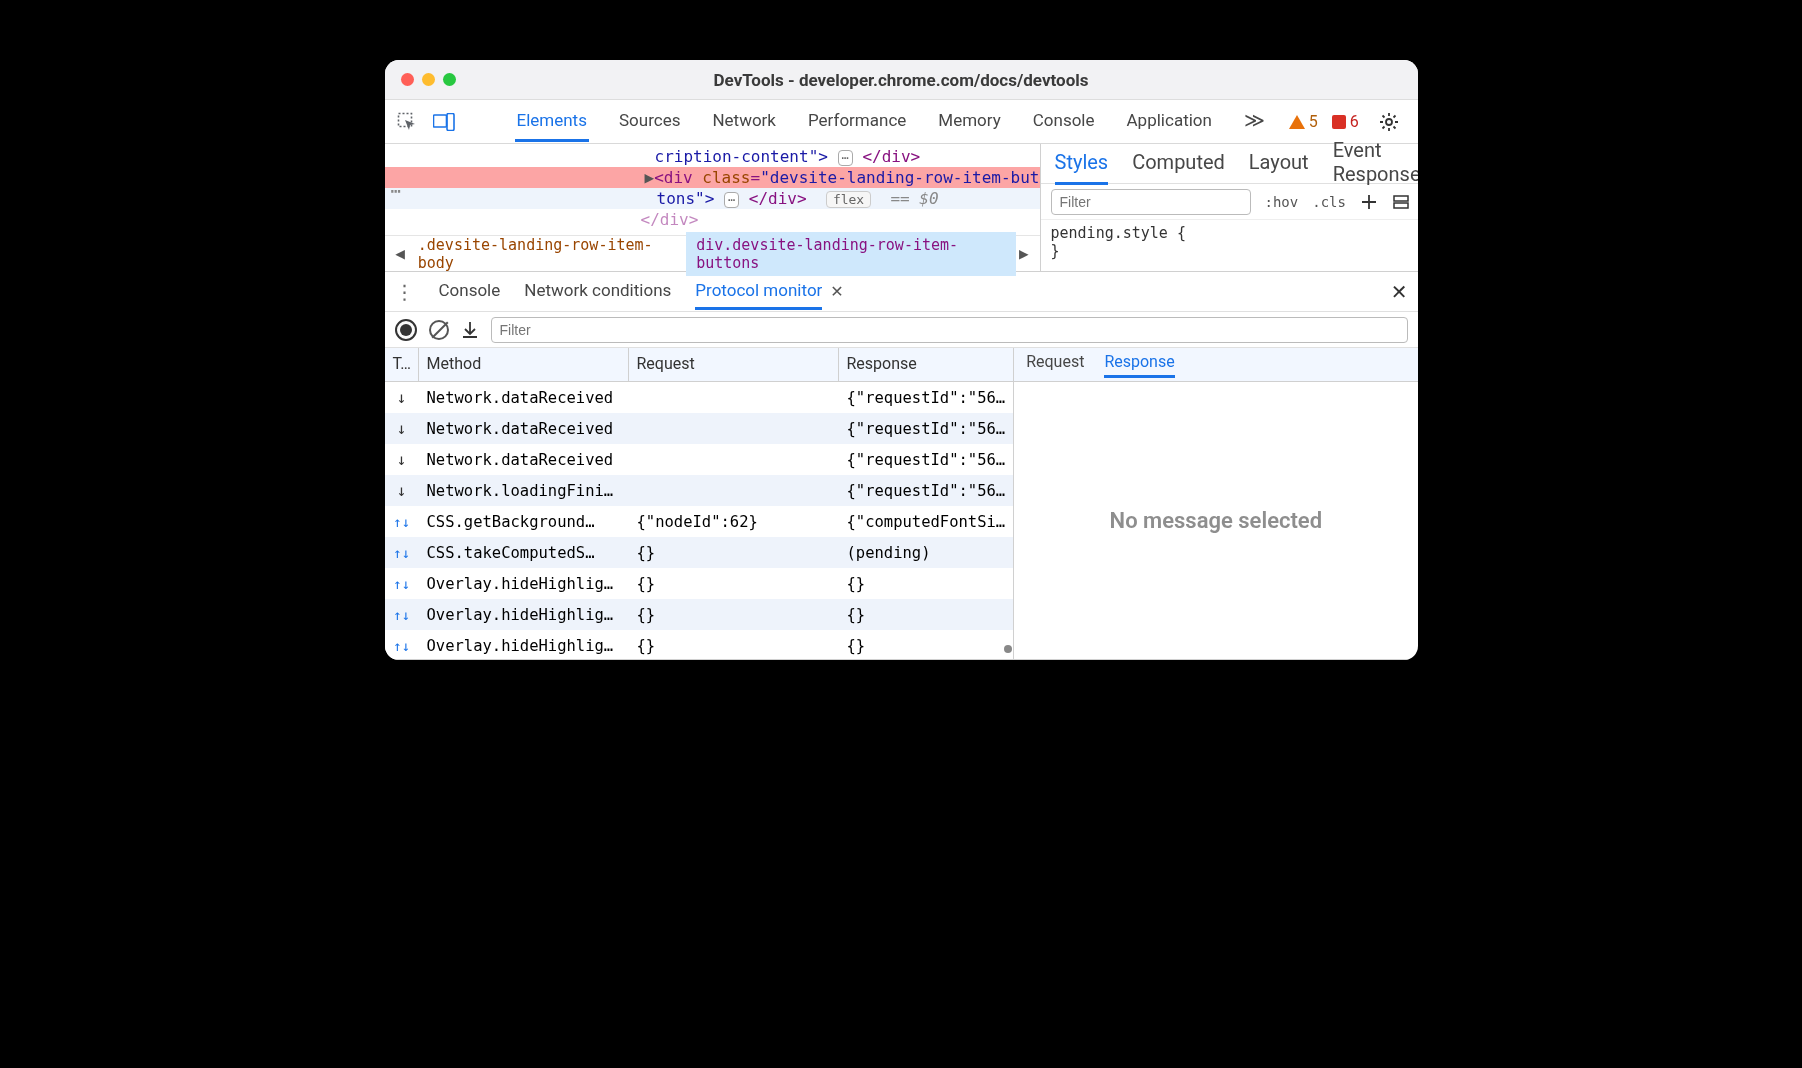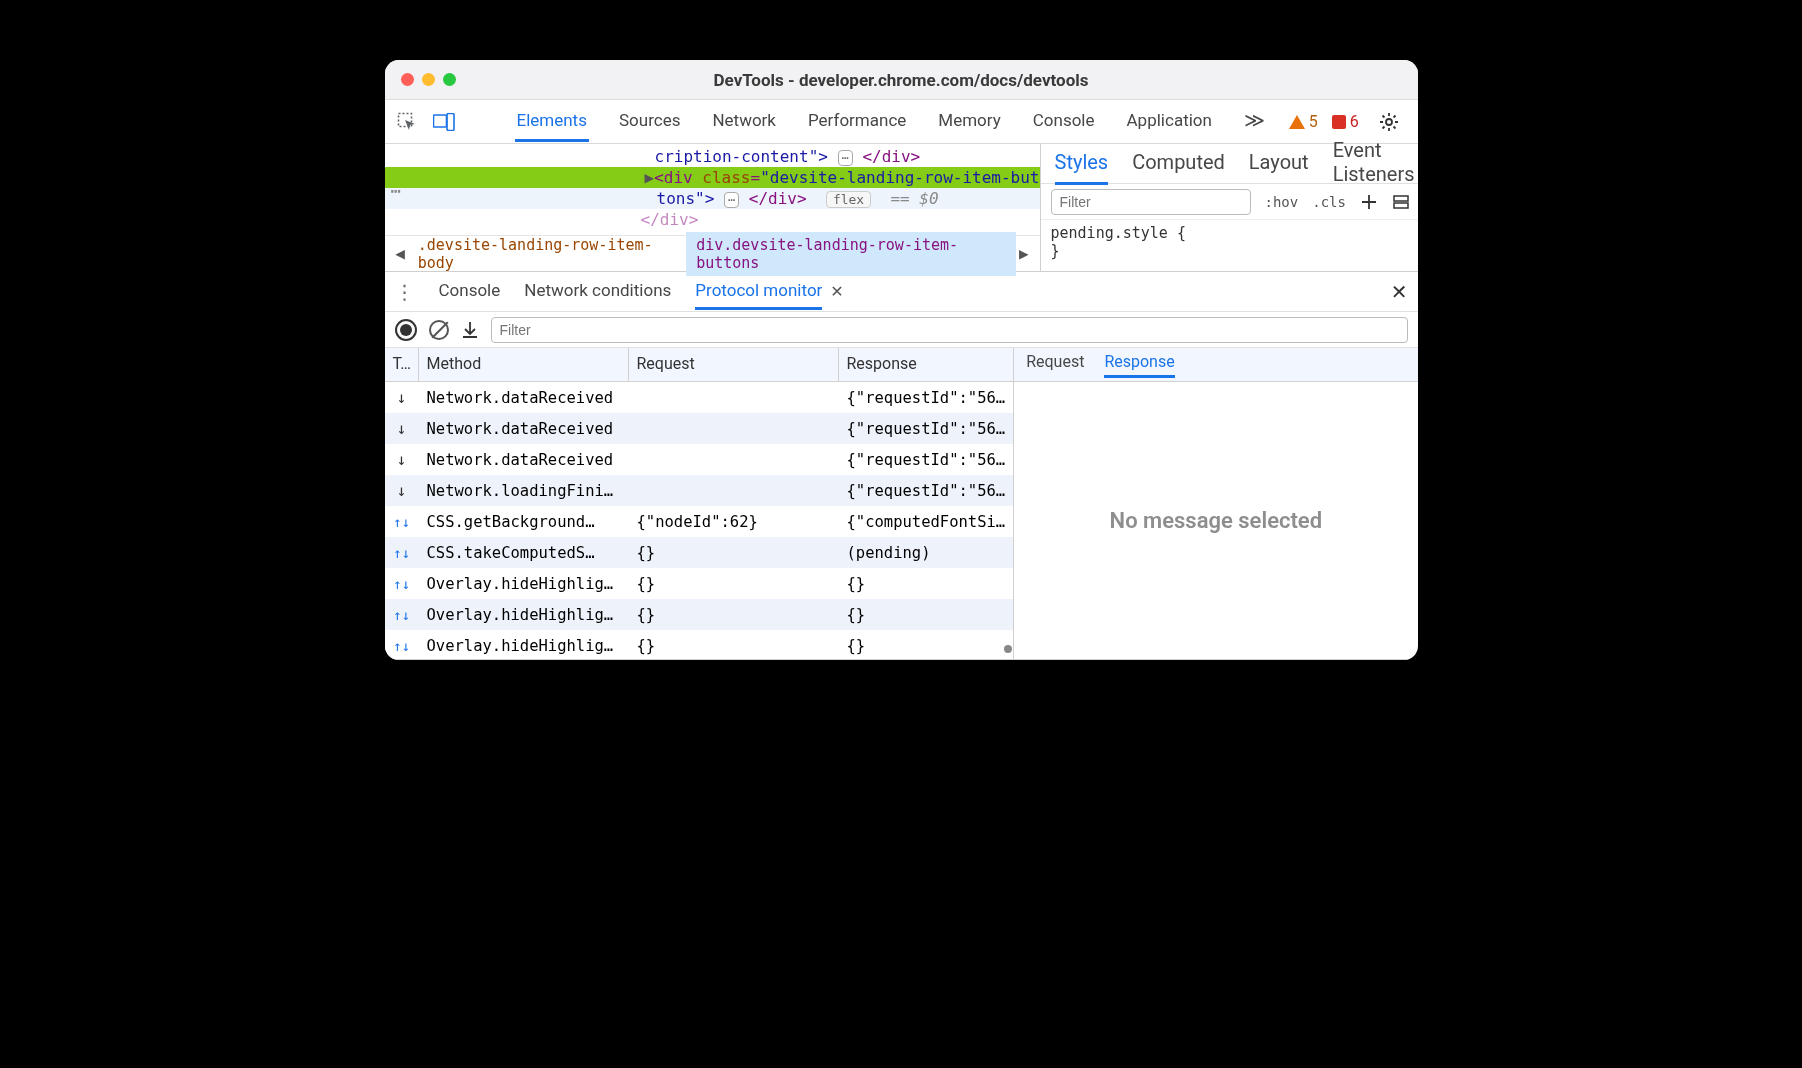--- a/index.html
+++ b/index.html
@@ -221,39 +221,39 @@
             <circle cx="2" cy="16" r="2" fill="#333"></circle>
           </svg>
       </div>
     </div>
   </div>
 
   <div class="elements-split">
     <div class="elements-left">
       <div class="code-area">
         <div class="code-line" style="padding-left:270px"><span class="tok-str">cription-content"&gt;</span> <span class="elli">⋯</span> <span class="tok-tag">&lt;/div&gt;</span></div>
-        <div class="code-line" style="padding-left:260px;background:#84cc16"><span style="color:#555">▶</span><span class="tok-tag">&lt;<span>div</span></span> <span class="tok-attr">class</span><span class="tok-tag">=</span><span class="tok-str">"<span>devsite-landing-row-item-but</span></span></div>
+        <div class="code-line" style="padding-left:260px;background:#fca5a5"><span style="color:#555">▶</span><span class="tok-tag">&lt;<span>div</span></span> <span class="tok-attr">class</span><span class="tok-tag">=</span><span class="tok-str">"<span>devsite-landing-row-item-but</span></span></div>
         <div class="code-line" style="padding-left:272px;background:#eef4fc"><span class="tok-str">tons"&gt;</span> <span class="elli">⋯</span> <span class="tok-tag">&lt;/div&gt;</span> &nbsp;<span class="flex-pill">flex</span>&nbsp; <span class="eq0">== $0</span></div>
         <div class="code-line" style="padding-left:256px"><span class="tok-tag" style="opacity:0.5">&lt;/div&gt;</span></div>
       </div>
       <span class="code-more">⋯</span>
       <div class="breadcrumb">
         <div class="bc-scroll">◀</div>
         <div class="bc-item">.devsite-landing-row-item-body</div>
         <div class="bc-item sel">div.devsite-landing-row-item-buttons</div>
         <div class="bc-scroll" style="margin-left:auto">▶</div>
       </div>
     </div>
 
     <div class="elements-right">
       <div class="styles-tabs">
         <div class="styles-tab active">Styles</div>
         <div class="styles-tab">Computed</div>
         <div class="styles-tab">Layout</div>
-        <div class="styles-tab">Event Listeners</div>
+        <div class="styles-tab">Event Response</div>
         <div style="margin-left:auto;font-size:20px;color:#555">≫</div>
       </div>
       <div class="styles-toolbar">
         <input placeholder="Filter" style="">
         <span class="tb-btn">:hov</span>
         <span class="tb-btn">.cls</span>
         <span class="ic">
             <svg width="16" height="16" viewBox="0 0 16 16">
               <path d="M8 1v14M1 8h14" stroke="#333" stroke-width="1.8"></path>
             </svg>

